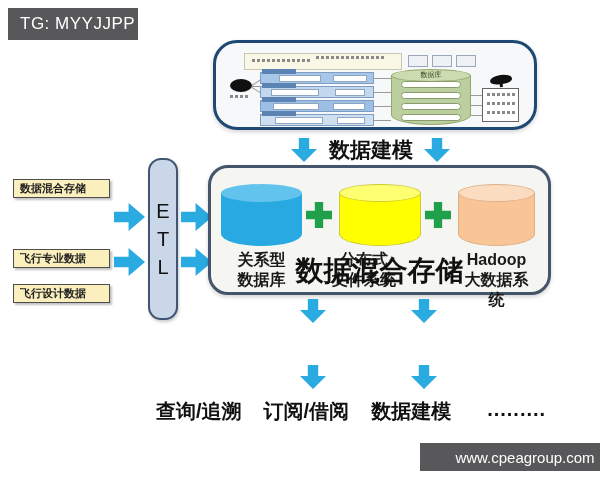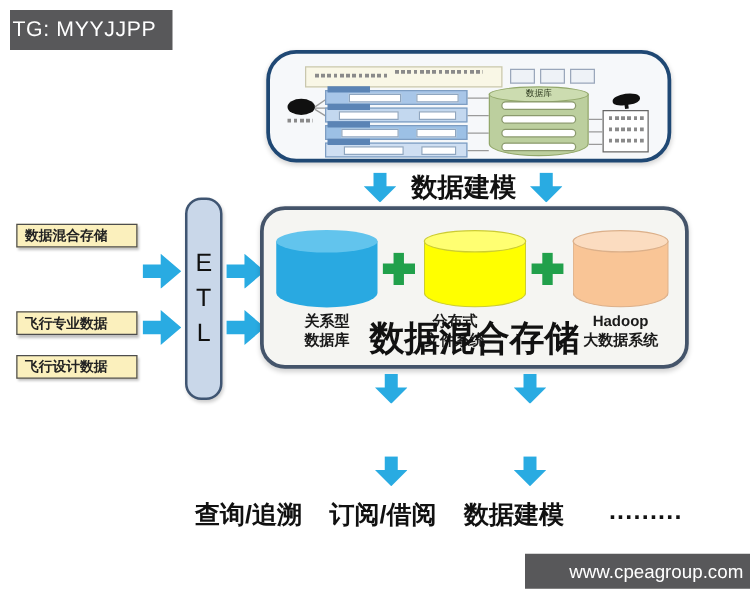--- a/index.html
+++ b/index.html
@@ -2,21 +2,21 @@
 <html><head>
 <meta charset="utf-8">
 <style>
   * { margin:0; padding:0; box-sizing:border-box; }
   html,body { background:#fff; }
   body { font-family:"Liberation Sans","DejaVu Sans",sans-serif; }
   #canvas { position:relative; width:600px; height:480px; background:#fff; overflow:hidden; }
 
   
   .dark-bar { position:absolute; background:#58585a; color:#fff; display:flex; align-items:center; }
-  #tg-badge { left:8px; top:8px; width:130px; height:32px; font-size:17px; padding-left:2px; letter-spacing:.5px; }
+  #tg-badge { left:8px; top:8px; width:130px; height:32px; font-size:17px; padding-left:12px; letter-spacing:.5px; }
   #footer-bar { left:420px; top:443px; width:210px; height:28px; font-size:15px; justify-content:center; }
 
   
   #model-panel { position:absolute; left:213px; top:40px; width:324px; height:90px; background:#f6f8fa;
     border:3px solid #1f4874; border-radius:24px; box-shadow:0 2px 4px rgba(0,0,0,.18); }
   .cream-band { position:absolute; left:28px; top:10px; width:158px; height:17px; background:#f9f7e6; border:1px solid #c9c7ae; }
   .tinytext { position:absolute; height:3px; background:repeating-linear-gradient(90deg,#8a8a8a 0 3px,transparent 3px 5px); }
   .tinybox { position:absolute; border:1px solid #9aa7bb; background:#eef2f7; }
   .mini-ellipse { position:absolute; left:14px; top:36px; width:22px; height:13px; background:#101010; border-radius:50%; }
   .mini-bar { position:absolute; left:44px; width:114px; height:12px; border:1px solid #7d9dc2; }
@@ -61,21 +61,21 @@
   .cyl { position:absolute; top:16px; height:62px; }
   .cyl .ctop { position:absolute; left:0; top:0; width:100%; height:18px; border-radius:50%; z-index:2; }
   .cyl .cbody { position:absolute; left:0; top:9px; width:100%; bottom:0; border-radius:0 0 50% 50% / 0 0 12px 12px; }
   #cyl-rel { left:10px; width:81px; } #cyl-rel .ctop { background:#62c4ed; } 
   #cyl-dfs { left:128px; width:82px; } #cyl-dfs .ctop { background:#ffff72; border:1px solid #cccc33; }
   #cyl-dfs .cbody { border:1px solid #cccc33; border-top:none; }
   #cyl-had { left:247px; width:77px; } #cyl-had .ctop { background:#fbdcc0; border:1px solid #dcb08a; }
   #cyl-had .cbody { border:1px solid #dcb08a; border-top:none; }
   .plus { position:absolute; top:34px; width:26px; height:26px;
     clip-path:polygon(34% 0,66% 0,66% 34%,100% 34%,100% 66%,66% 66%,66% 100%,34% 100%,34% 66%,0 66%,0 34%,34% 34%); }
-  .cyl-label { position:absolute; top:82px; text-align:center; font-size:12px; font-weight:700; color:#1a1a1a; line-height:1.25; }
+  .cyl-label { position:absolute; top:82px; text-align:center; font-size:16px; font-weight:700; color:#1a1a1a; line-height:1.25; }
   #storage-title { position:absolute; left:0; right:0; bottom:2px; text-align:center; font-size:28px; font-weight:600; color:#111; }
 
   
   #service-bar { position:absolute; left:194px; top:326px; width:364px; height:35px; background:#c9d7e9;
     border:2.5px solid #44546a; border-radius:10px; display:flex; align-items:center; justify-content:center;
     font-size:21px; font-weight:600; color:#111; box-shadow:1px 2px 3px rgba(0,0,0,.2); }
 
   
   #outputs { position:absolute; left:156px; top:398px; display:flex; gap:22px; font-size:20px; font-weight:600; color:#111; white-space:nowrap; }
   #outputs .dots { margin-left:14px; letter-spacing:1px; }

